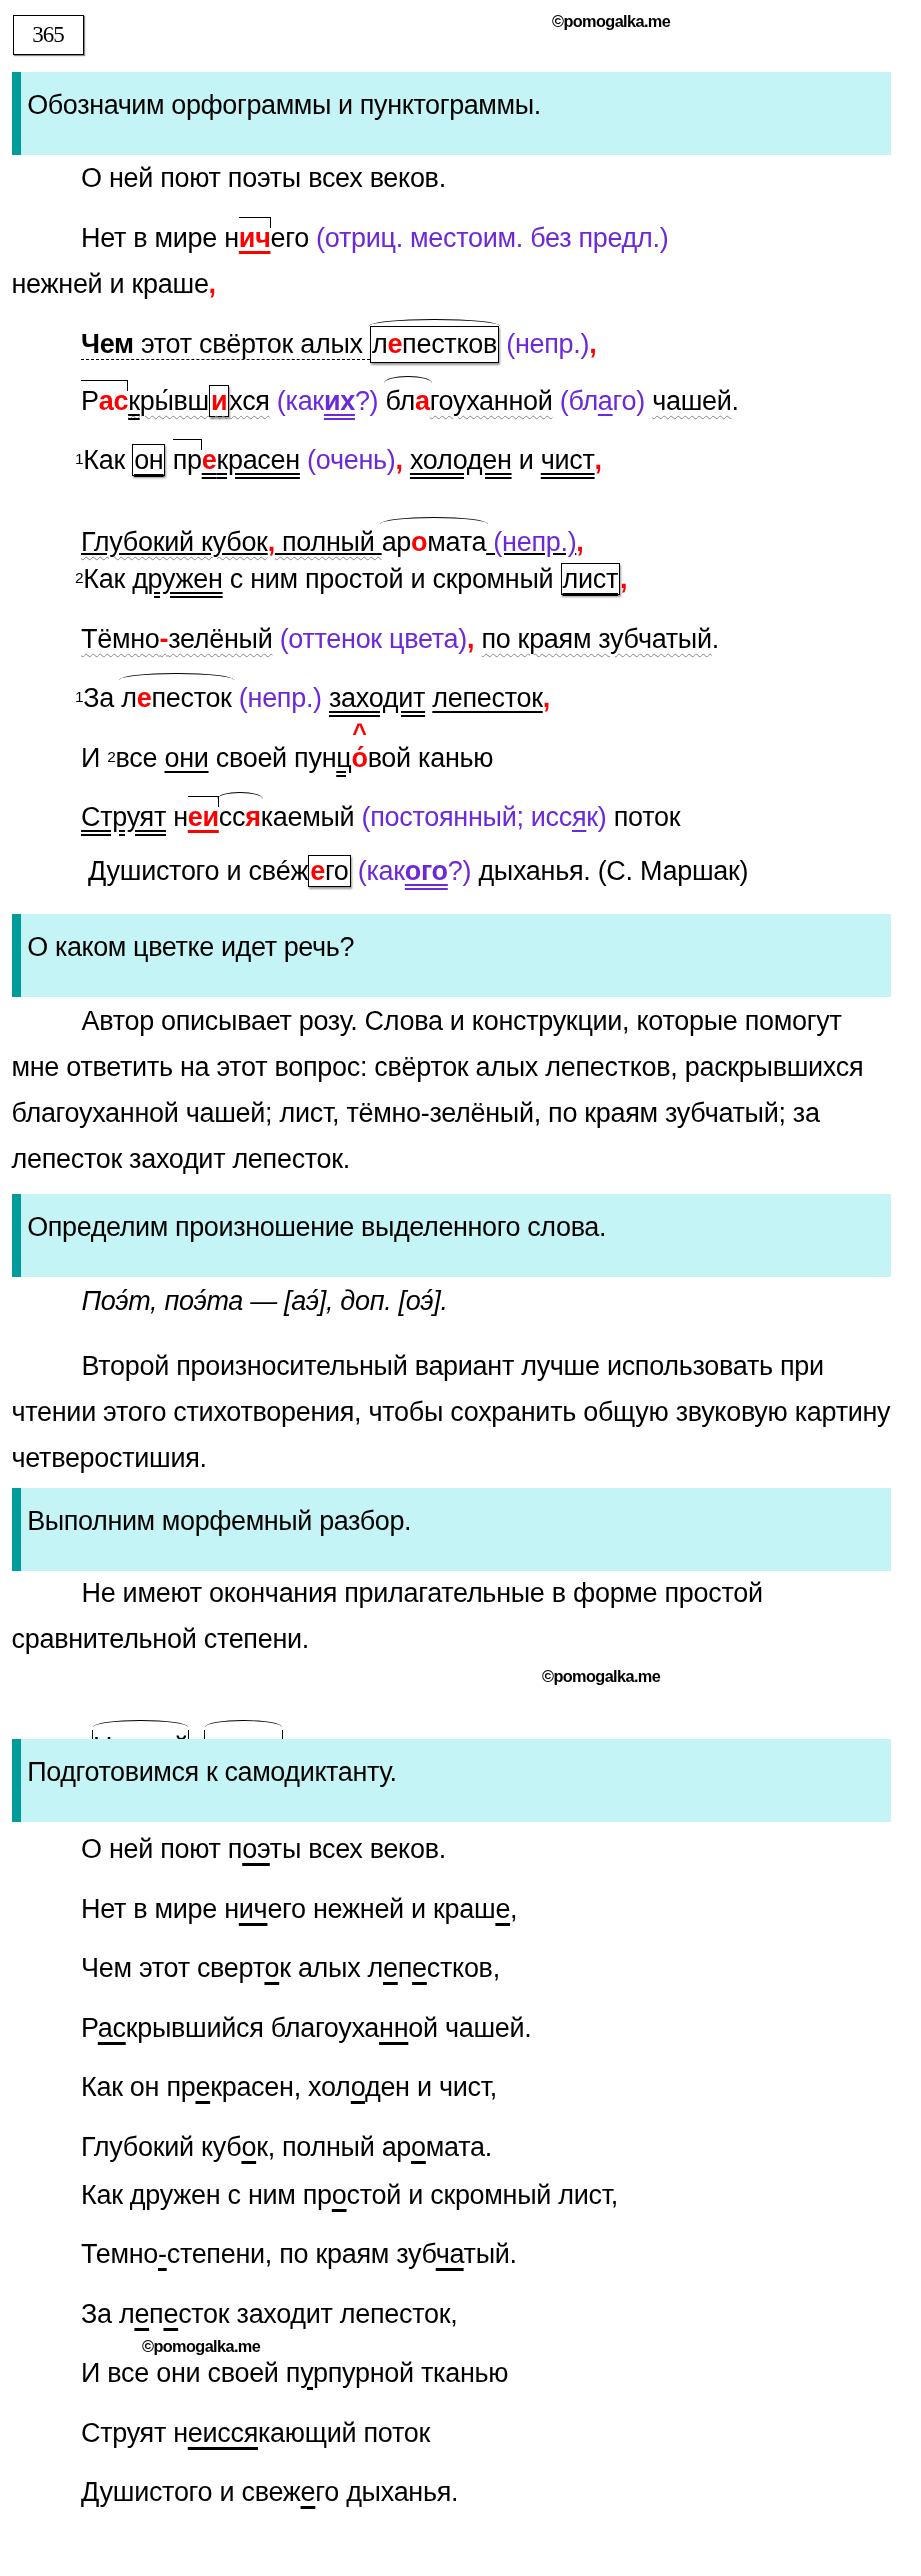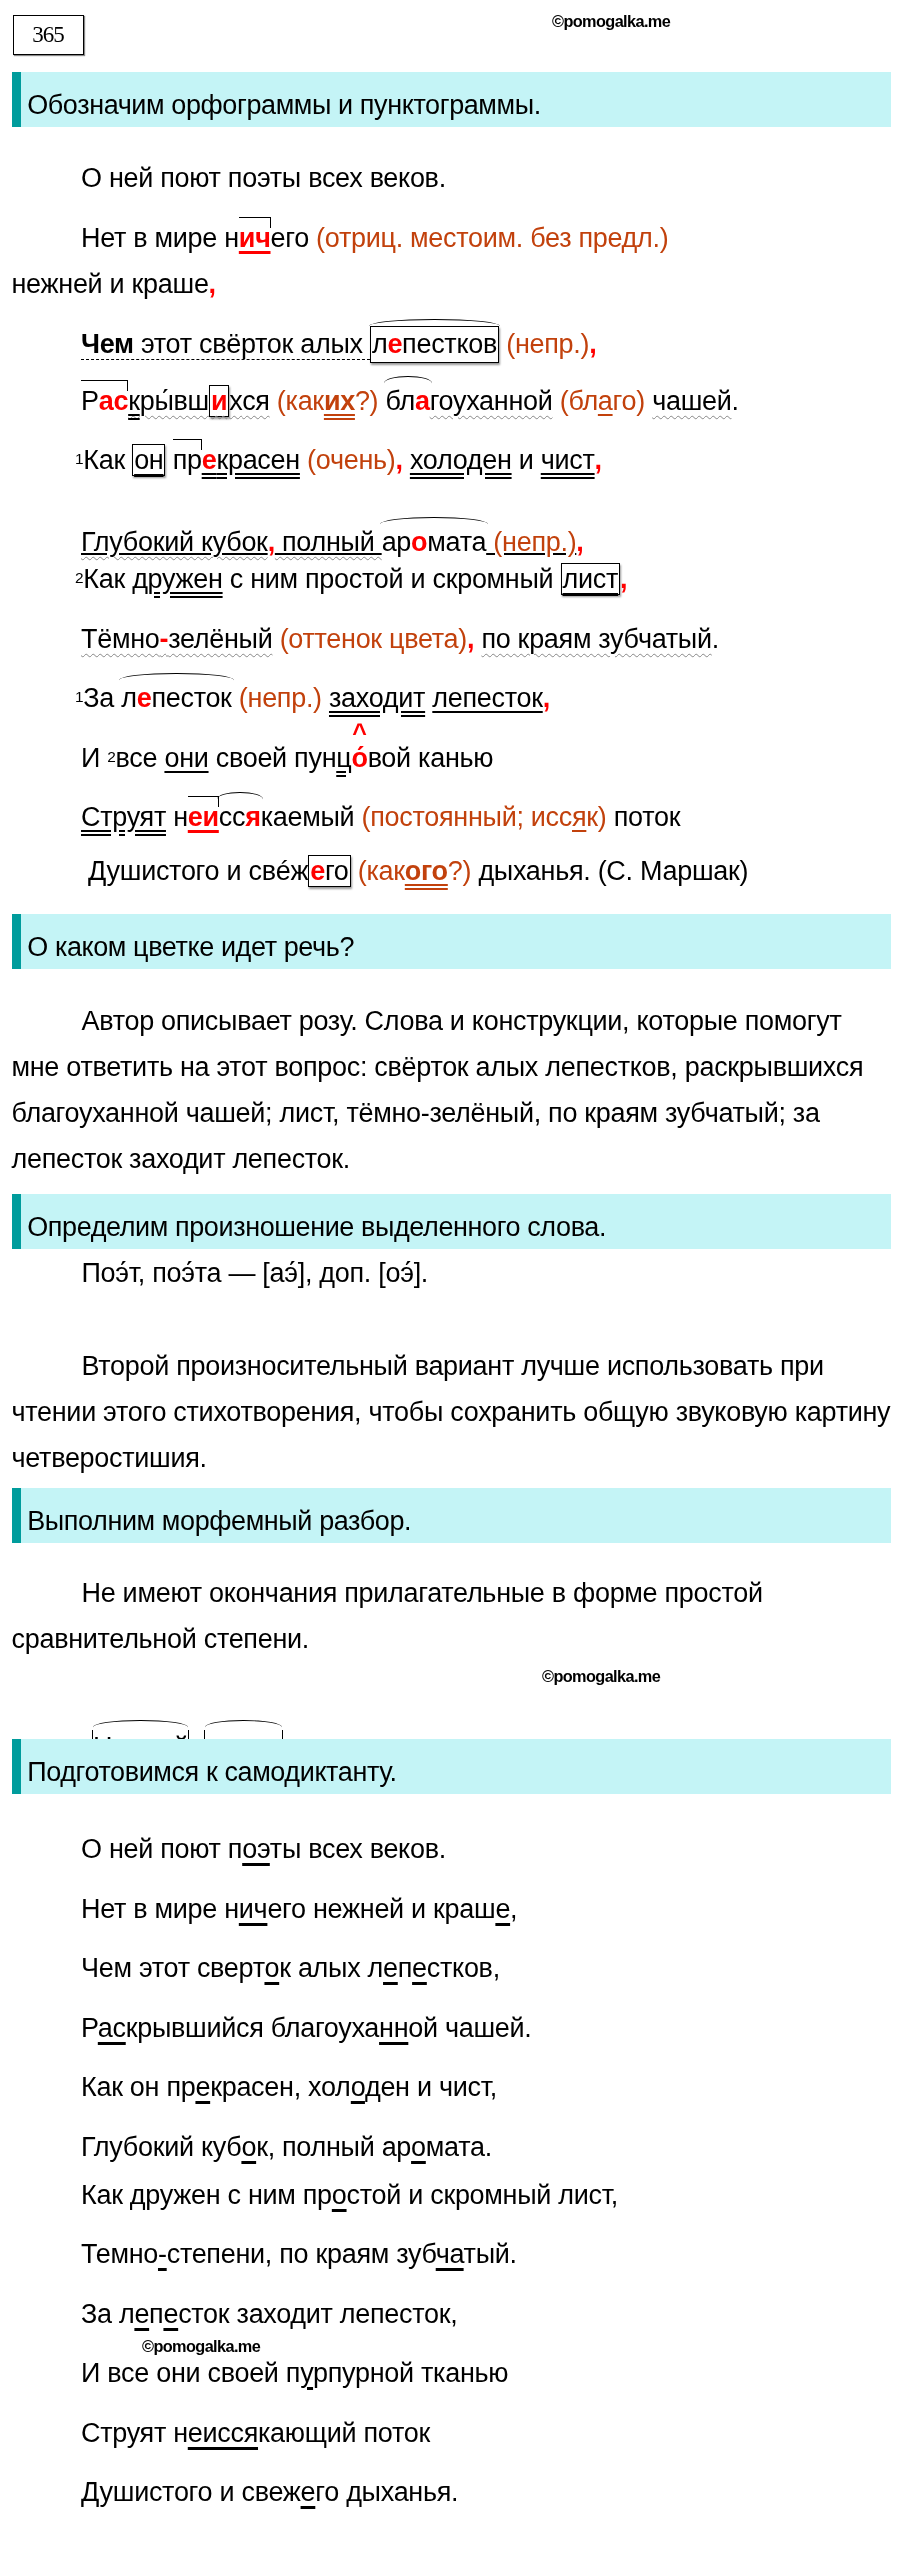--- a/index.html
+++ b/index.html
@@ -3,25 +3,25 @@
 <meta charset="utf-8">
 <style>
   html, body { margin:0; padding:0; background:#ffffff; }
   body { width:921px; height:2576px; position:relative; overflow:hidden;
          font-family:"Liberation Sans", sans-serif; color:#000; }
   .num-box { position:absolute; left:12.5px; top:15.4px; width:69px; height:38px;
              border:1.9px solid #000; box-shadow:1px 1px 1px #888;
              font-family:"Liberation Serif", serif; font-size:23px; line-height:38px;
              text-align:center; letter-spacing:-1px; }
   .wm { position:absolute; font-size:16.3px; font-weight:bold; letter-spacing:-0.6px; }
-  .heading { position:absolute; left:11.5px; width:879px; height:55px;
+  .heading { position:absolute; left:11.5px; width:879px; height:83px;
              background:#C4F4F6; border-left:9.6px solid #009C9C; box-sizing:border-box; }
   .heading span { position:absolute; left:6.7px; top:18px; font-size:27px; letter-spacing:-0.4px; white-space:nowrap; }
   .line { position:absolute; font-size:27px; letter-spacing:-0.3px; white-space:nowrap; line-height:35px; }
-  .gray { color:#c2410c; }
+  .gray { color:#6d28d9; }
   .red { color:#FF0000; font-weight:bold; }
   .b { font-weight:bold; }
   .u1 { text-decoration:underline; text-underline-offset:3.8px; }
   .u2 { text-decoration:underline double; text-underline-offset:3.8px; }
   .ud { border-bottom:1.9px dashed #000; }
   .uw { text-decoration:underline wavy #888; text-decoration-thickness:1px; text-underline-offset:4.8px; }
   .ur { text-decoration:underline #FF0000; text-decoration-thickness:2.9px; text-underline-offset:3.8px; }
   .ul { text-decoration:underline; text-decoration-thickness:2.9px; text-underline-offset:4.8px; }
   .box { border:1.9px solid #000; padding:0 1px; box-shadow:1px 1.9px 1.9px #999; }
   .arc { position:relative; display:inline-block; }
@@ -103,21 +103,21 @@
 </div>
 
 <div class="heading" style="top:914px;">
   <span>О каком цветке идет речь?</span>
 </div>
 <div class="para indent" style="top:998px;">Автор описывает розу. Слова и конструкции, которые помогут мне ответить на этот вопрос: свёрток алых лепестков, раскрывшихся благоуханной чашей; лист, тёмно-зелёный, по краям зубчатый; за лепесток заходит лепесток.</div>
 
 <div class="heading" style="top:1194px;">
   <span>Определим произношение выделенного слова.</span>
 </div>
-<div class="para indent" style="top:1250px;">Поэ́т, поэ́та — [аэ́], доп. [оэ́].</div>
+<div class="para indent" style="top:1278px;font-style:italic;">Поэ́т, поэ́та — [аэ́], доп. [оэ́].</div>
 <div class="para indent" style="top:1343px;">Второй произносительный вариант лучше использовать при чтении этого стихотворения, чтобы сохранить общую звуковую картину четверостишия.</div>
 
 <div class="heading" style="top:1488px;">
   <span>Выполним морфемный разбор.</span>
 </div>
 <div class="para indent" style="top:1570px;">Не имеют окончания прилагательные в форме простой сравнительной степени.</div>
 <div class="line" style="left:92px; top:1687px;">
   <span class="morph morph-w">Нежней</span><span>, </span><span class="morph morph-w">краше</span><span>.</span>
 </div>
 <div class="wm" style="left:542px; top:1667px;">©pomogalka.me</div>

